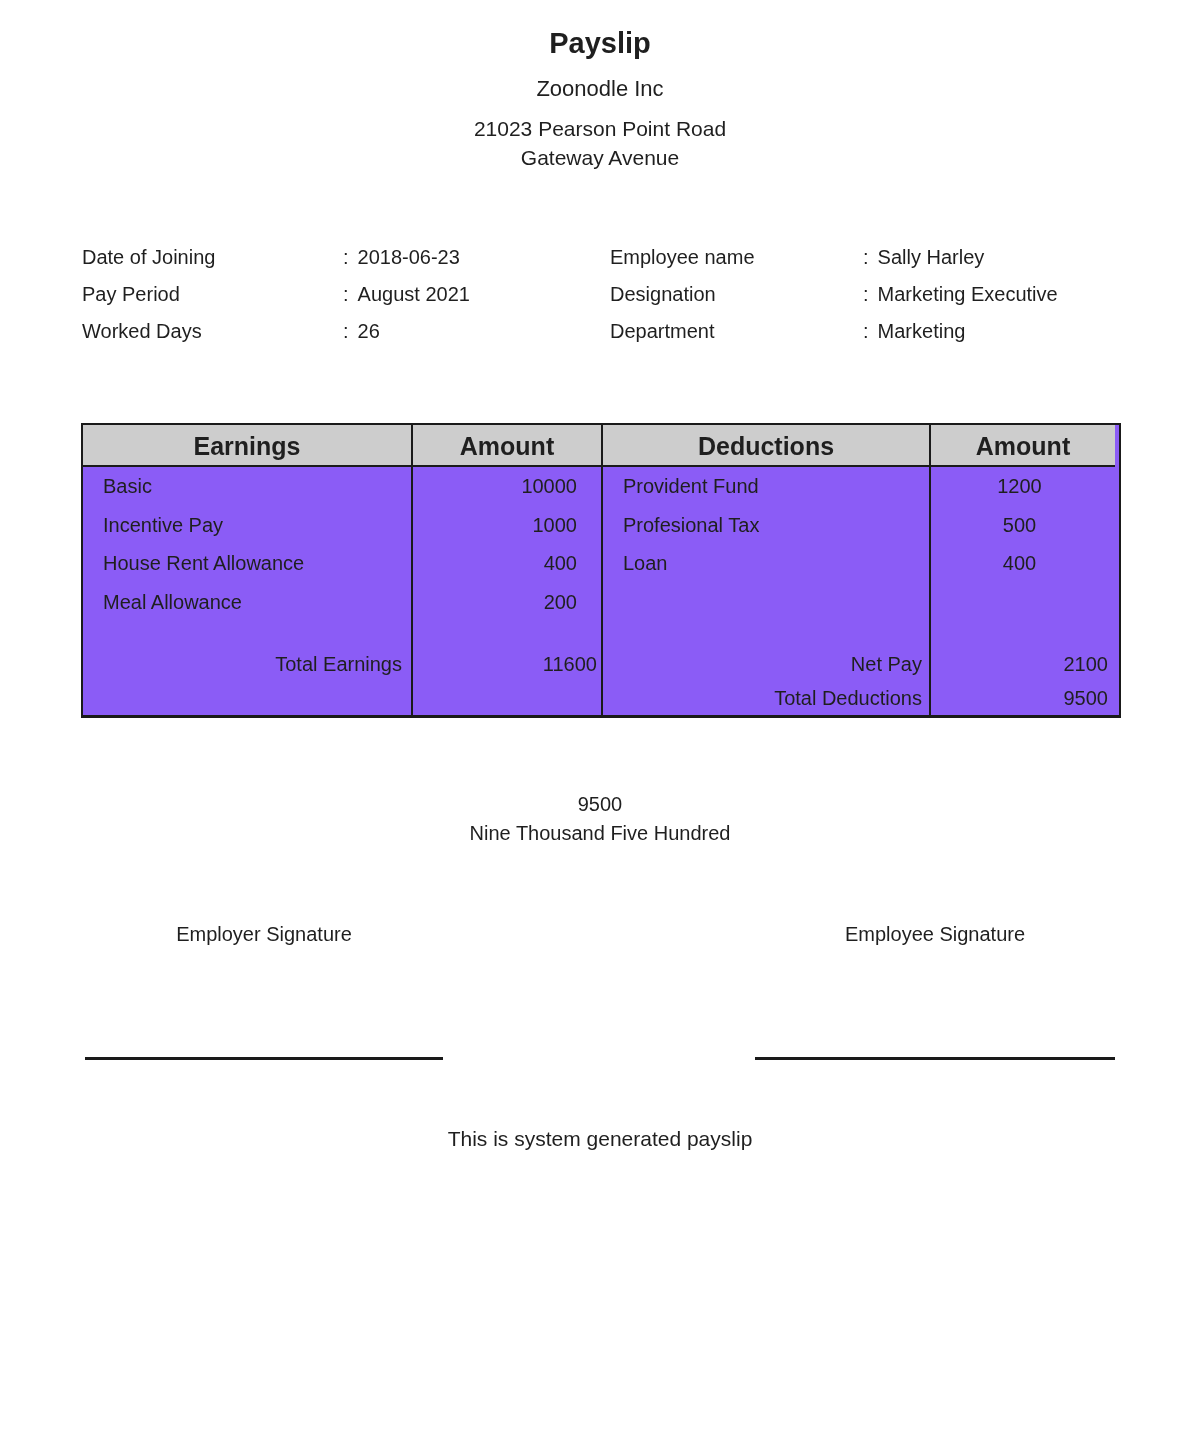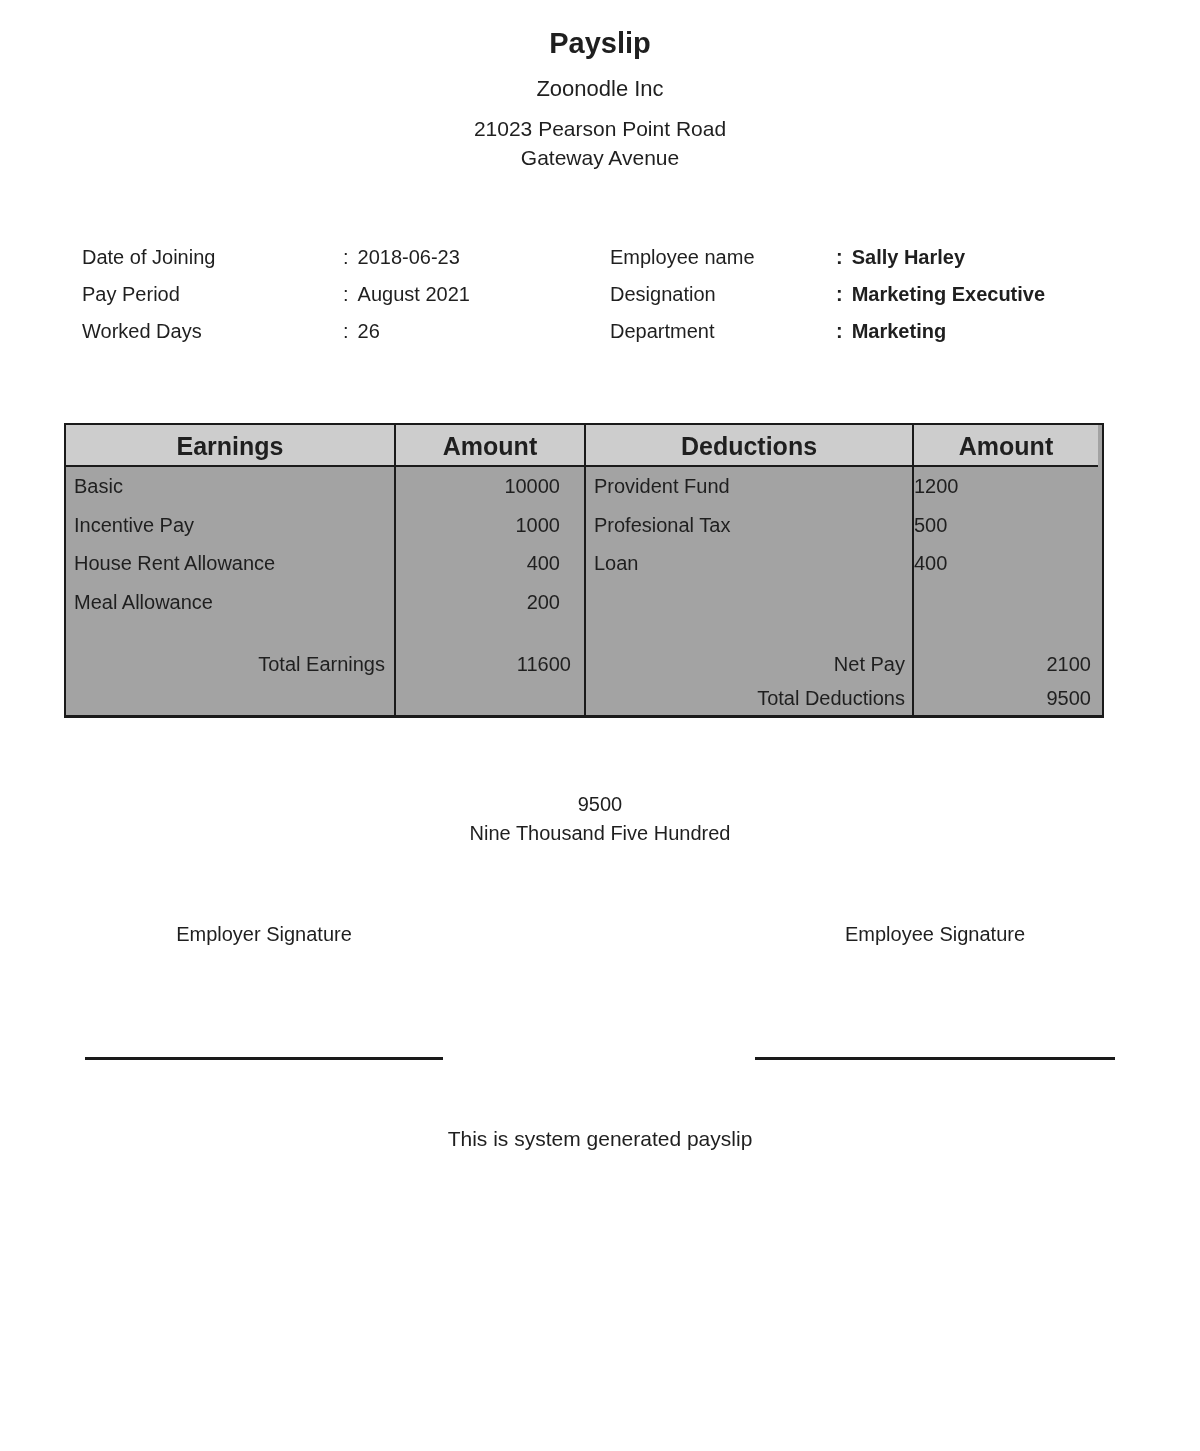--- a/index.html
+++ b/index.html
@@ -24,47 +24,47 @@
            font-size:22px;line-height:26px;}
   .address{position:absolute;top:114px;left:0;width:100%;text-align:center;
            font-size:21px;line-height:29px;}
 
   
   .info-col{position:absolute;top:239px;font-size:20px;}
   .info-line{height:37px;line-height:37px;white-space:nowrap;}
   .col-l-labels{left:82px;}
   .col-l-values{left:343px;}
   .col-r-labels{left:610px;}
-  .col-r-values{left:836px;font-weight:bold;}
+  .col-r-values{left:863px;}
   .colon{margin-right:9px;}
 
   
-  .table{position:absolute;left:64px;top:423px;width:1036px;
+  .table{position:absolute;left:81px;top:423px;width:1036px;
          border:2px solid var(--border-color);border-bottom-width:3px;
-         box-sizing:content-box;background:#a3a3a3;}
+         box-sizing:content-box;background:#8b5cf6;}
   .thead{display:flex;}
   .th{height:42px;line-height:42px;background:var(--header-bg);
       text-align:center;font-size:25px;font-weight:bold;
       border-right:2px solid var(--border-color);
       border-bottom:2px solid var(--border-color);box-sizing:border-box;}
   .tbody{display:flex;height:248px;}
   .td{position:relative;border-right:2px solid var(--border-color);box-sizing:border-box;}
   .c1{width:330px;}
   .c2{width:190px;}
   .c3{width:328px;}
   .c4{width:184px;}
   .last{border-right:none !important;}
   .item{height:38.5px;line-height:38.5px;font-size:20px;white-space:nowrap;}
-  .lbl{padding-left:8px;text-align:left;}
+  .lbl{padding-left:20px;text-align:left;}
   .num{padding-right:24px;text-align:right;}
-  .num4{padding-right:7px;text-align:left;}
+  .num4{padding-right:7px;text-align:center;}
   .totals{position:absolute;left:0;right:0;bottom:0;}
   .t-row{height:34px;line-height:34px;font-size:20px;text-align:right;white-space:nowrap;}
   .t-pad1{padding-right:9px;margin-left:6px;}
-  .t-pad2{padding-right:13px;}
+  .t-pad2{padding-right:4px;}
   .t-pad3{padding-right:7px;}
   .t-pad4{padding-right:7px;}
 
   
   .netpay{position:absolute;top:790px;left:0;width:100%;text-align:center;
           font-size:20px;line-height:29px;}
 
   
   .sig-label{position:absolute;top:911px;font-size:20px;line-height:24px;text-align:center;margin-top:11px;}
   .sig-label-left{left:85px;width:358px;}

